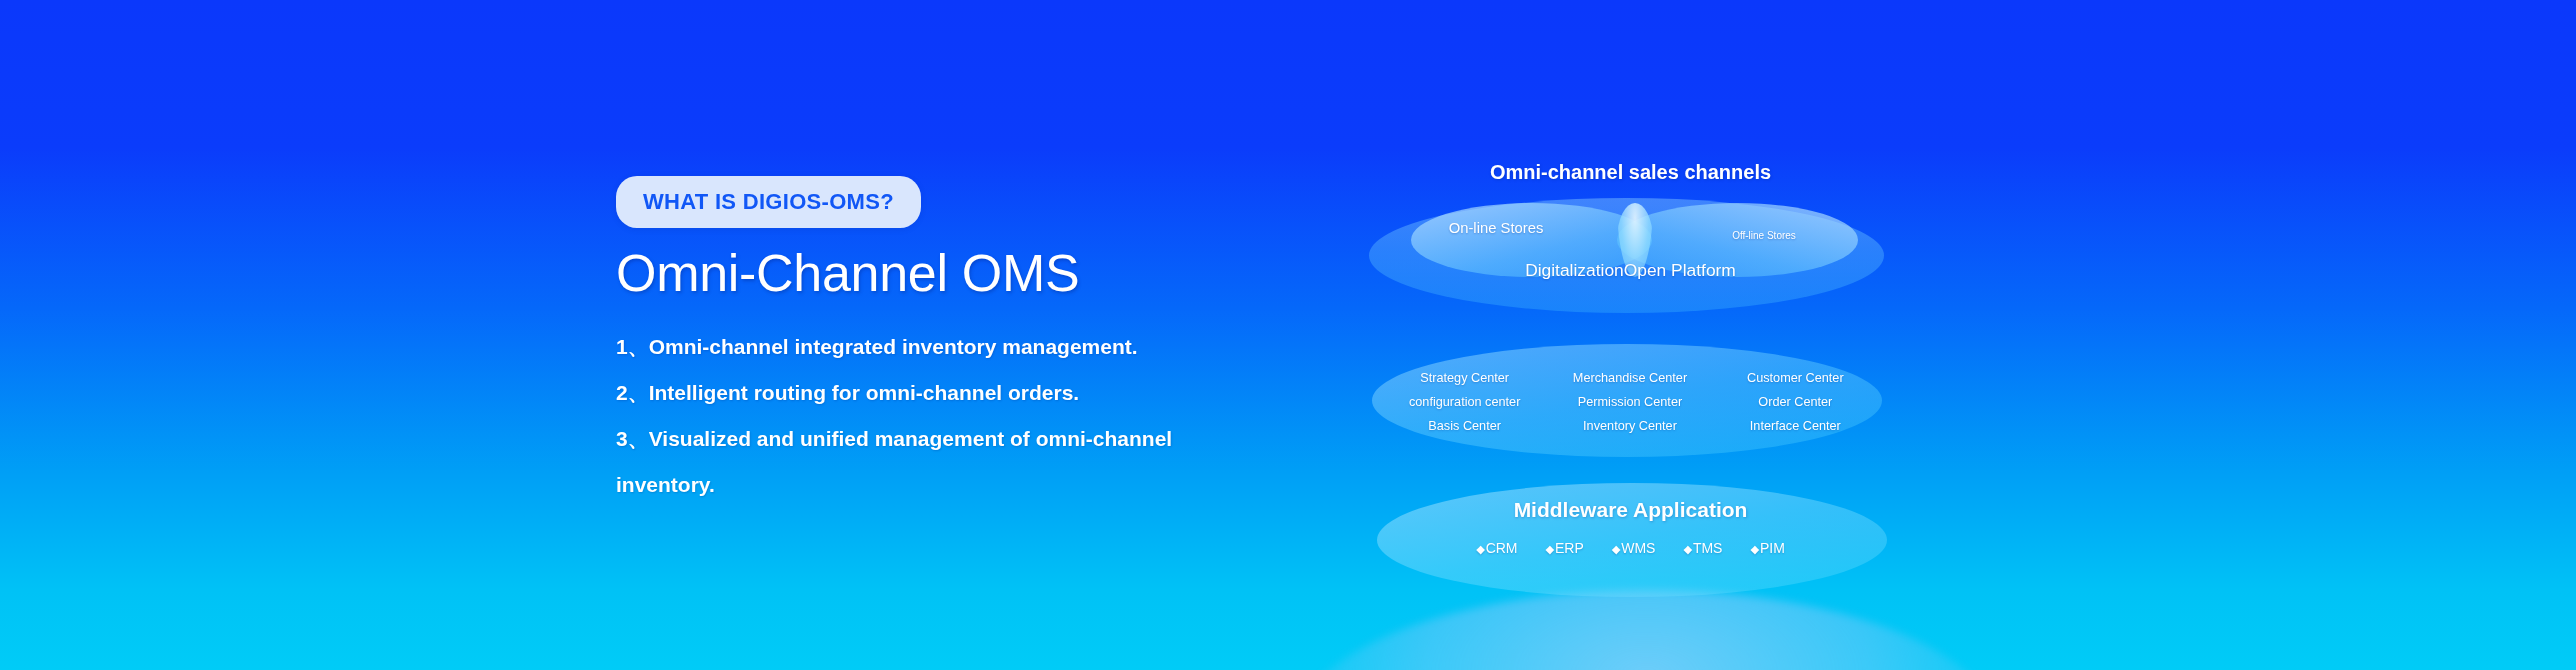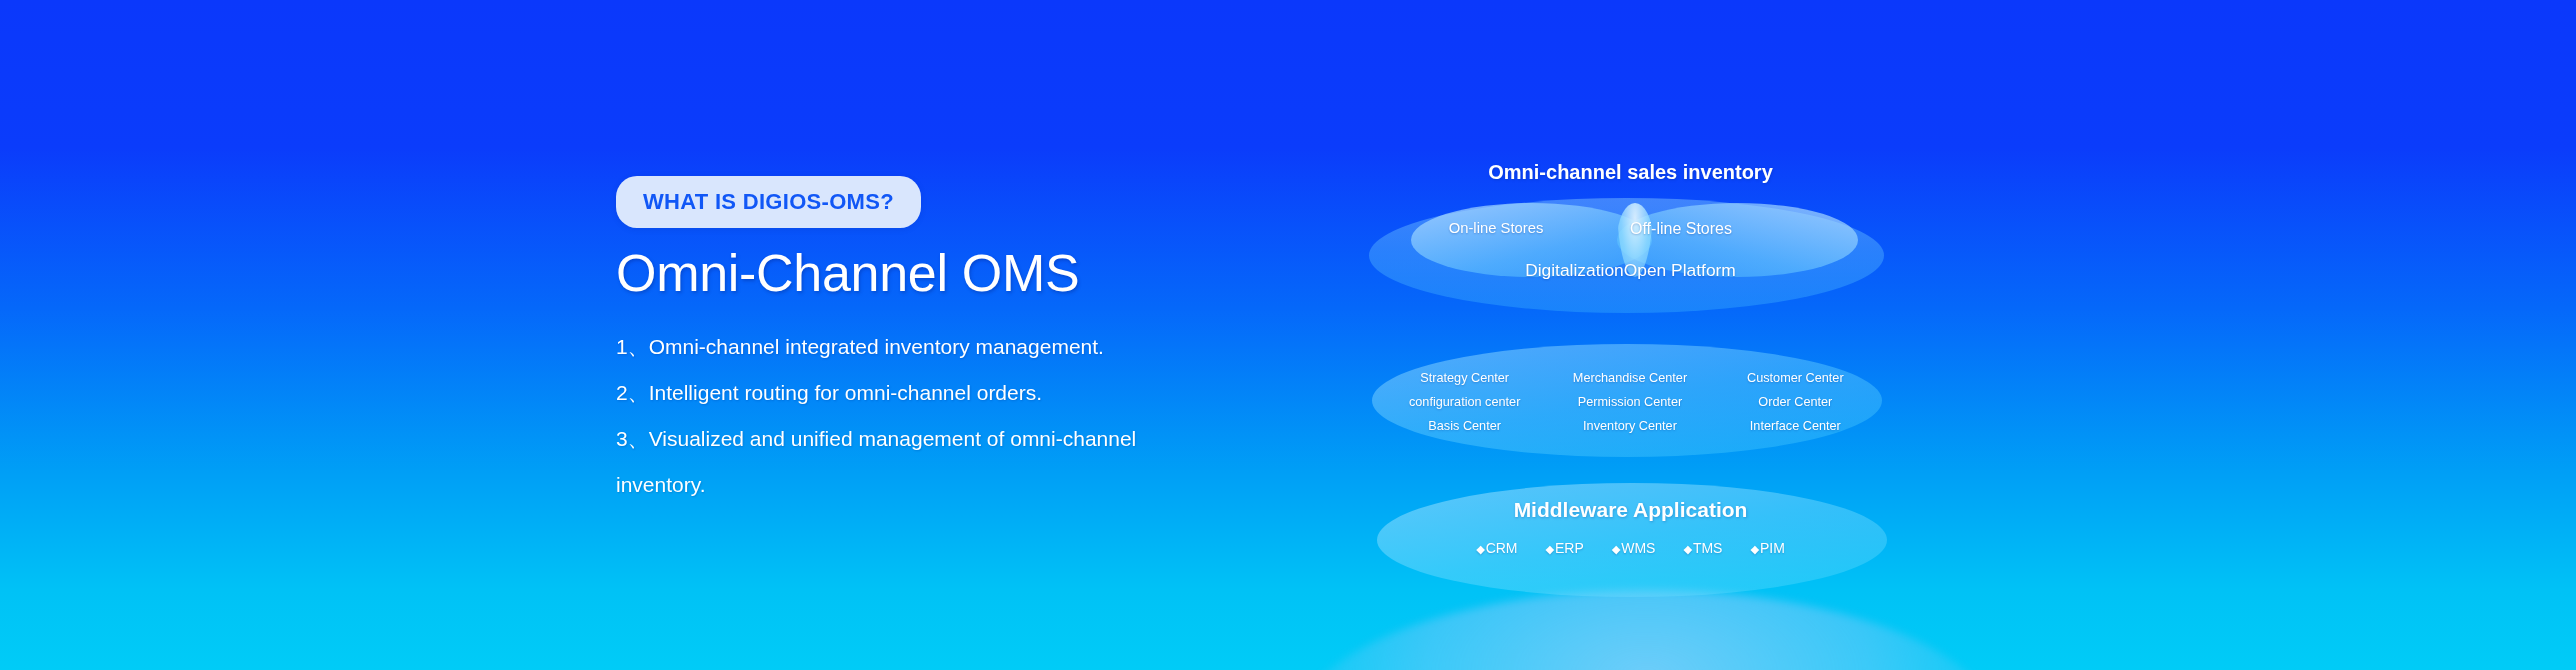--- a/index.html
+++ b/index.html
@@ -57,21 +57,21 @@
   .headline{
     margin-top:18px;
     font-size:52px; font-weight:400; line-height:1.05;
     color:#ffffff; letter-spacing:-0.3px;
     text-shadow:1.3px 2px 3.4px rgba(0,25,120,.30);
     white-space:nowrap;
   }
   .feature-list{ margin-top:23px; list-style:none; }
   .feature-list li{
     font-size:21px; line-height:46px;
-    color:#ffffff; font-weight:400;
+    color:#ffffff; font-weight:700;
     text-shadow:0.7px 1.3px 2px rgba(0,30,120,.22);
     max-width:590px;
   }
 
   
   .diagram{
     position:absolute;
     left:1362px; top:161px;
     width:537px; height:443px;
   }
@@ -146,21 +146,21 @@
   .t2{ top:5.4px; font-size:17.4px; }
   .t3{ top:28px; font-size:21px; }
 
   .lbl{
     position:absolute; color:#ffffff; z-index:5;
     white-space:nowrap; font-weight:400;
     text-shadow:0 0.7px 2px rgba(0,40,130,.30);
   }
 
   .g1 .store-l{ left:0;   top:59px; width:268px; text-align:center; font-size:14.8px; }
-  .g1 .store-r{ left:268px;top:59px; width:268px; text-align:left; font-size:16px; }
+  .g1 .store-r{ left:268px;top:69px; width:268px; text-align:center; font-size:10px; }
   .g1 .platform{ left:0; top:99px; width:537px; text-align:center; font-size:17.4px; }
 
   .centers-grid{
     position:absolute; left:20px; top:37px;
     width:496px; z-index:5;
     display:grid;
     grid-template-columns:1fr 1fr 1fr;
     grid-auto-rows:24px;
     align-items:center;
   }
@@ -204,21 +204,21 @@
   </div>
 
   <div class="diagram">
 
     <div class="grp g1">
       <div class="ell outer"></div>
       <div class="ell lobeL"></div>
       <div class="ell lobeR"></div>
       <div class="ell lens"></div>
 
-      <div class="sec-title t1">Omni-channel sales inventory</div>
+      <div class="sec-title t1">Omni-channel sales channels</div>
       <div class="lbl store-l">On-line Stores</div>
       <div class="lbl store-r">Off-line Stores</div>
       <div class="lbl platform">DigitalizationOpen Platform</div>
     </div>
 
     <div class="grp g2">
       <div class="ell outer"></div>
 
 
       <div class="centers-grid">

